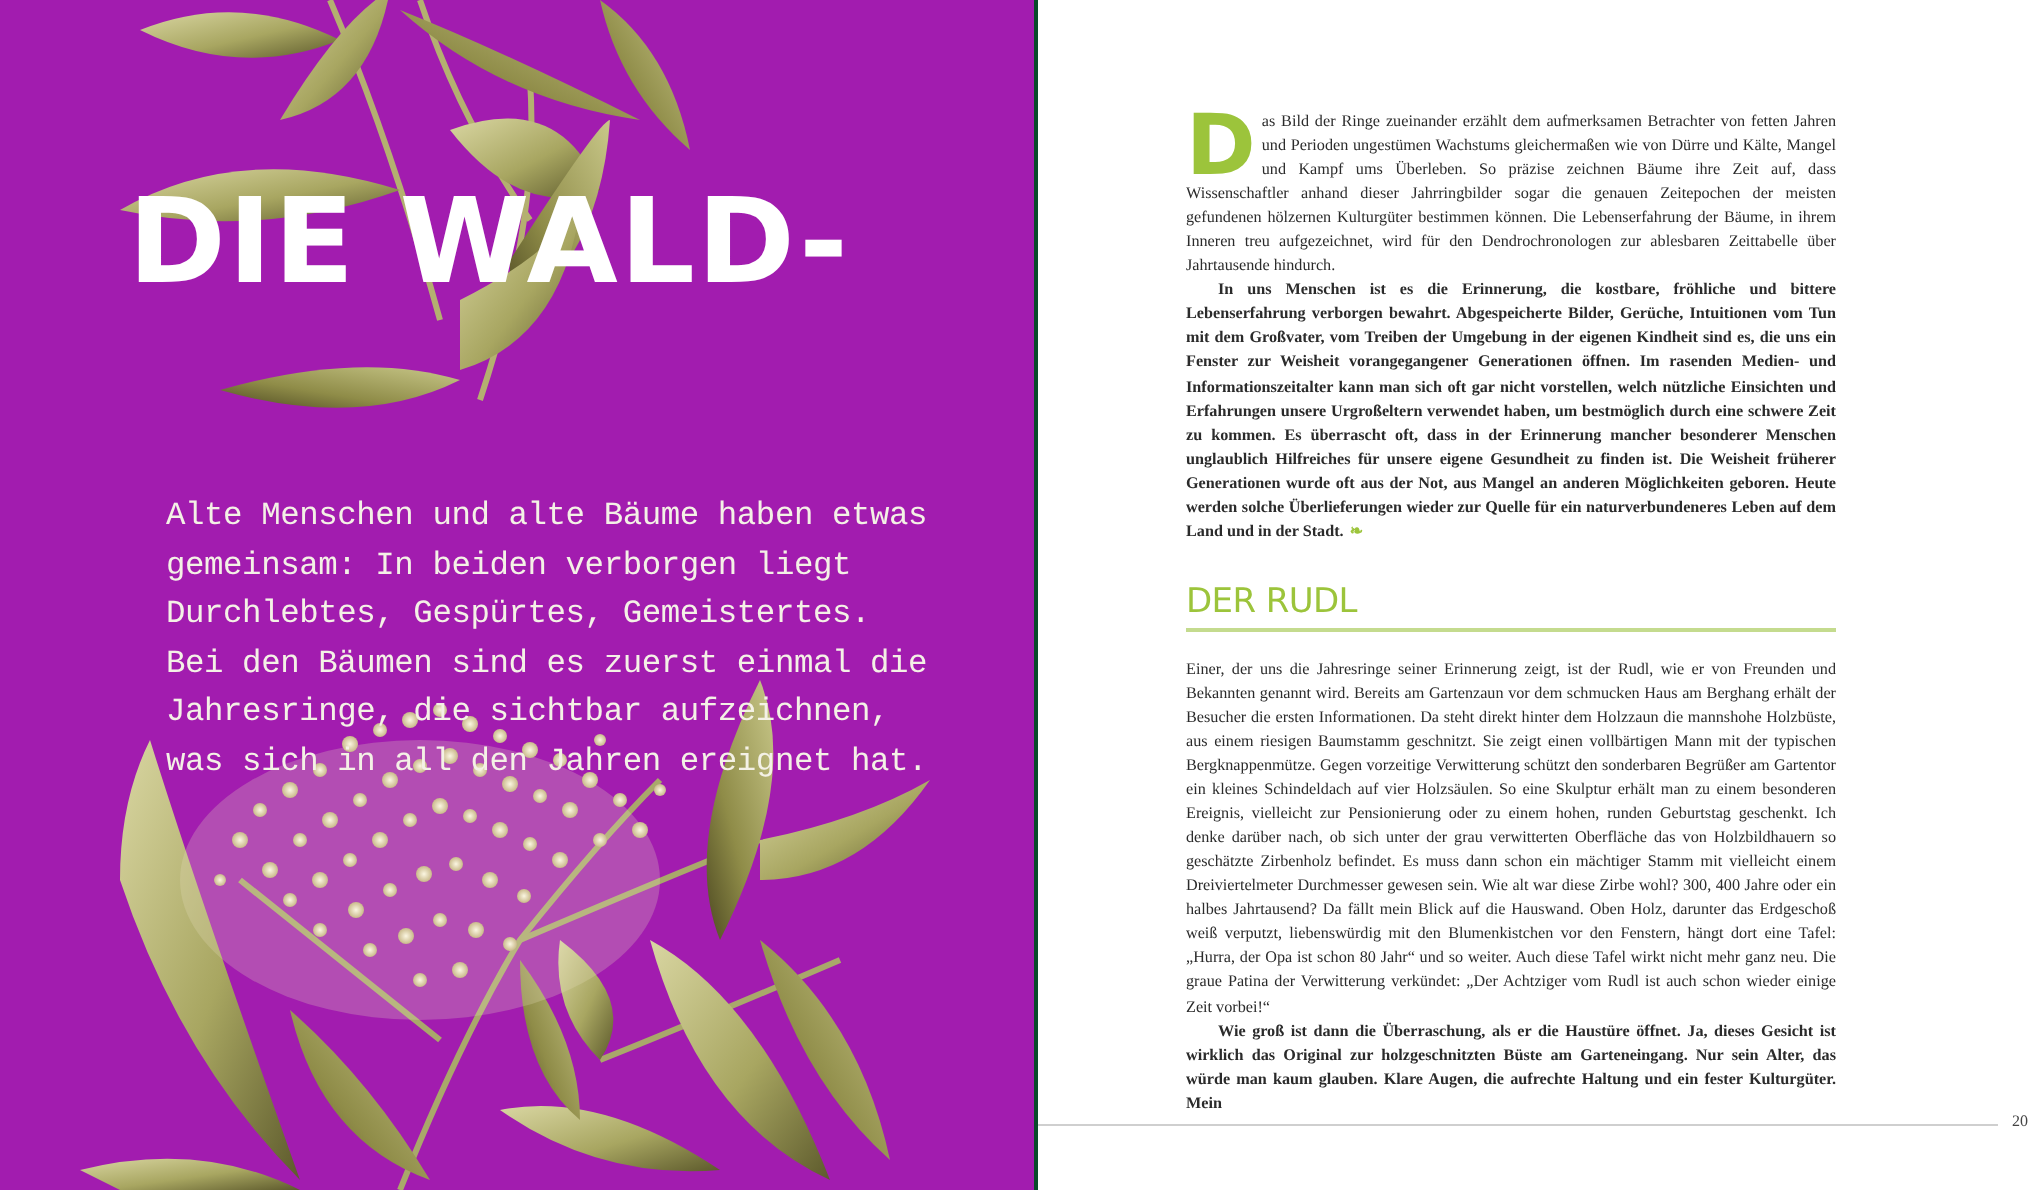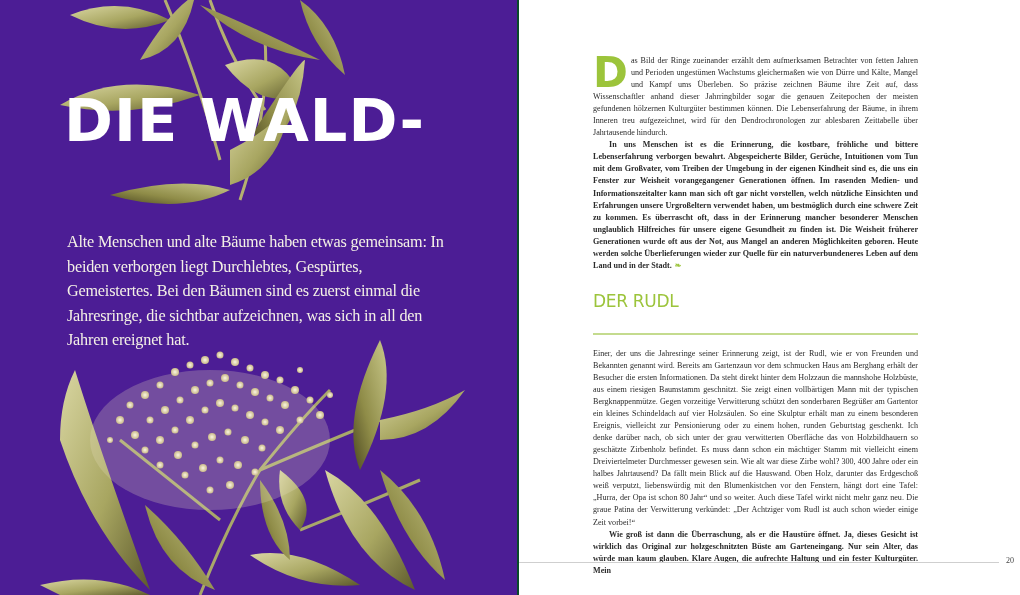--- a/index.html
+++ b/index.html
@@ -6,56 +6,56 @@
     body {
       width: 1020px; height: 595px; overflow: hidden; position: relative;
       background: #ffffff;
       font-family: "Liberation Serif", serif;
     }
     .spread { position: absolute; inset: 0; display: flex; }
 
     
     .left-page {
       position: relative; width: 519px; height: 595px;
-      background: #4c1d95; overflow: hidden;
+      background: #a21caf; overflow: hidden;
     }
     .left-page::after {
       content: ""; position: absolute; top: 0; right: 0; width: 2px; height: 100%;
       background: #0a4a2b;
     }
     .illustration { position: absolute; inset: 0; }
     .chapter-title {
       position: absolute; left: 64px; top: 86px; margin: 0;
       font-family: "DejaVu Sans", sans-serif; font-weight: bold;
       color: #ffffff; font-size: 59px; line-height: 70px; letter-spacing: 1px;
     }
     .chapter-title span { display: block; }
     .intro-text {
-      position: absolute; left: 67px; top: 230px; width: 385px; margin: 0;
-      font-family: Liberation Serif, serif; color: #f4f1e6;
+      position: absolute; left: 67px; top: 230px; width: 385px; margin: 16px;
+      font-family: Liberation Mono, monospace; color: #f4f1e6;
       font-size: 16.2px; line-height: 24.6px; letter-spacing: -0.2px;
     }
 
     
     .right-page { position: relative; width: 501px; height: 595px; background: #fff; }
     .body-col {
       position: absolute; left: 74px; top: 55px; width: 325px;
       color: #2b2b2b; font-size: 8.1px; line-height: 12.05px;
       text-align: justify; hyphens: auto;
     }
     .body-col p { margin: 0; }
     .body-col p.indent { text-indent: 16px; font-weight: bold; }
     .dropcap {
       float: left; font-family: "DejaVu Sans", sans-serif; font-weight: bold;
       color: #9cc43b; font-size: 42px; line-height: 34px; margin: 0 3px 0 0;
       padding-top: 1px;
     }
     .end-mark { color: #9cc43b; font-size: 8px; margin-left: 3px; }
     .section-heading {
-      margin: 18px 0 0 0; padding-bottom: 21px;
+      margin: 18px 0 0 0; padding-bottom: 2px;
       font-family: "DejaVu Sans", sans-serif; font-weight: normal;
       color: #9cc43b; font-size: 17px; line-height: 22px; letter-spacing: -0.3px;
       border-bottom: 2px solid #c4db8e;
     }
     .section-body { margin-top: 13px; }
     .footer-rule {
       position: absolute; left: 0; top: 562px; width: 480px; height: 1px; background: #cfcfcf;
     }
     .page-number {
       position: absolute; left: 487px; top: 556px;

